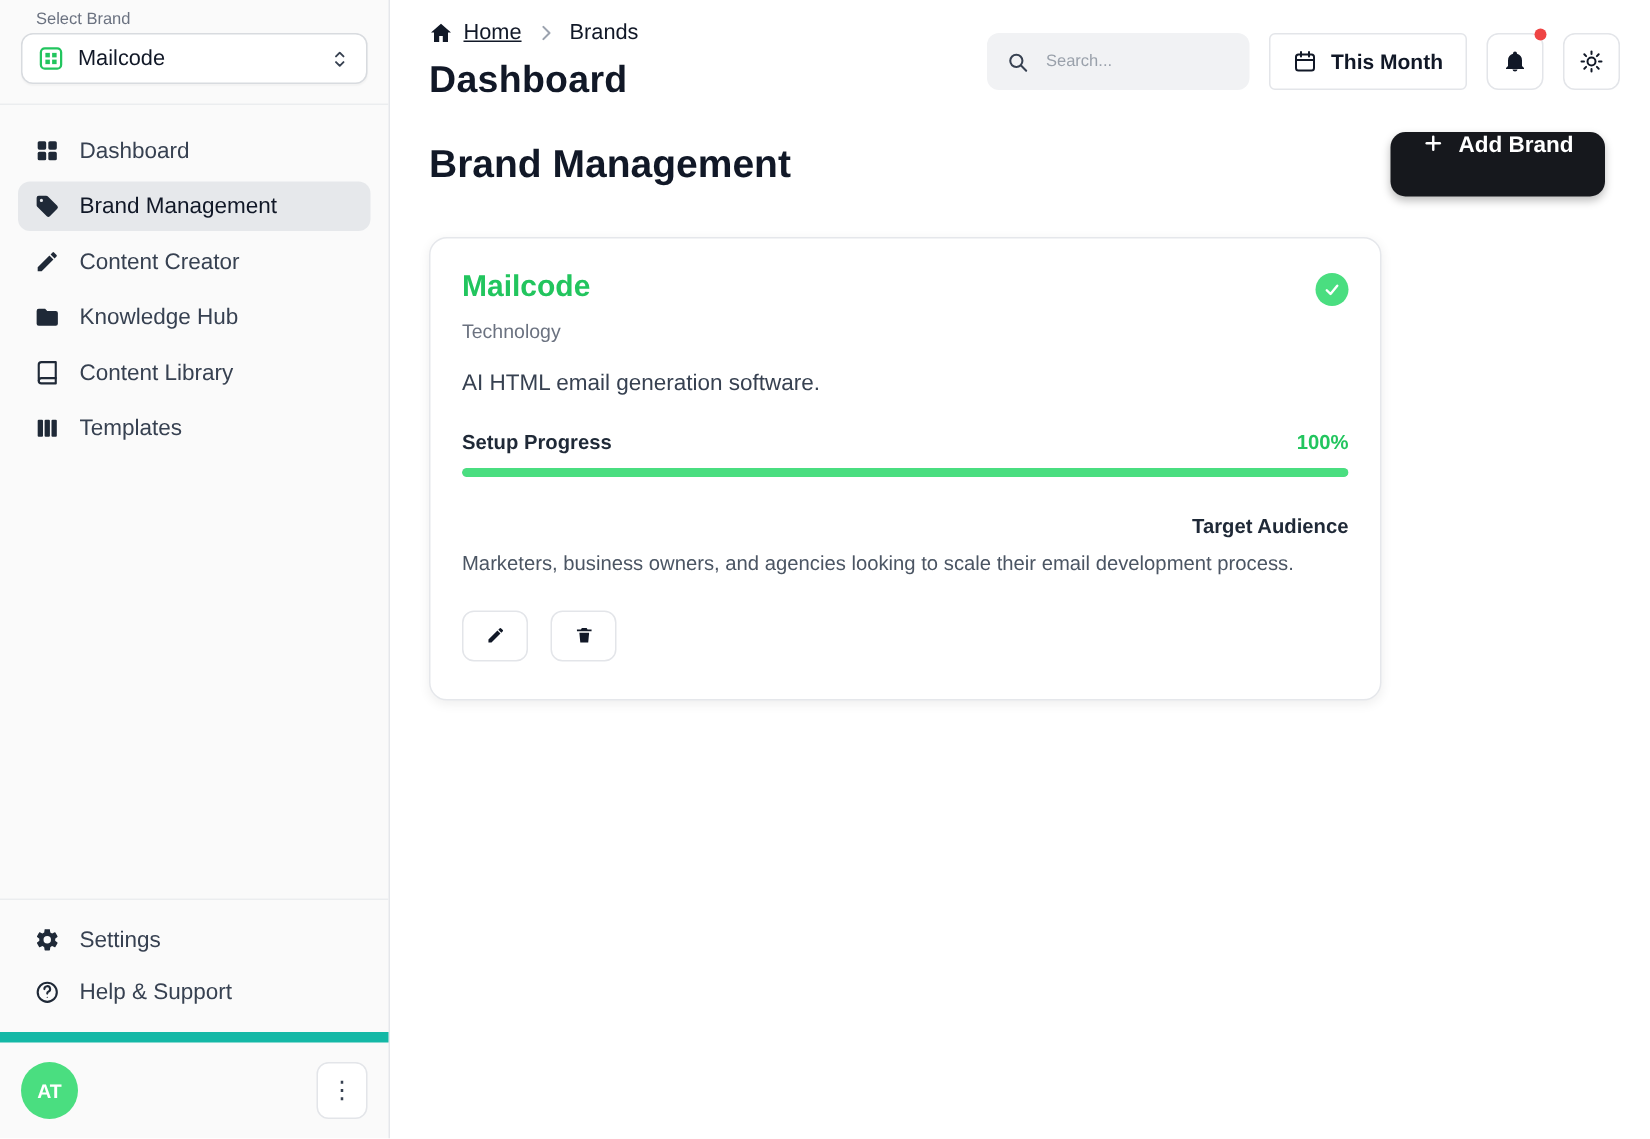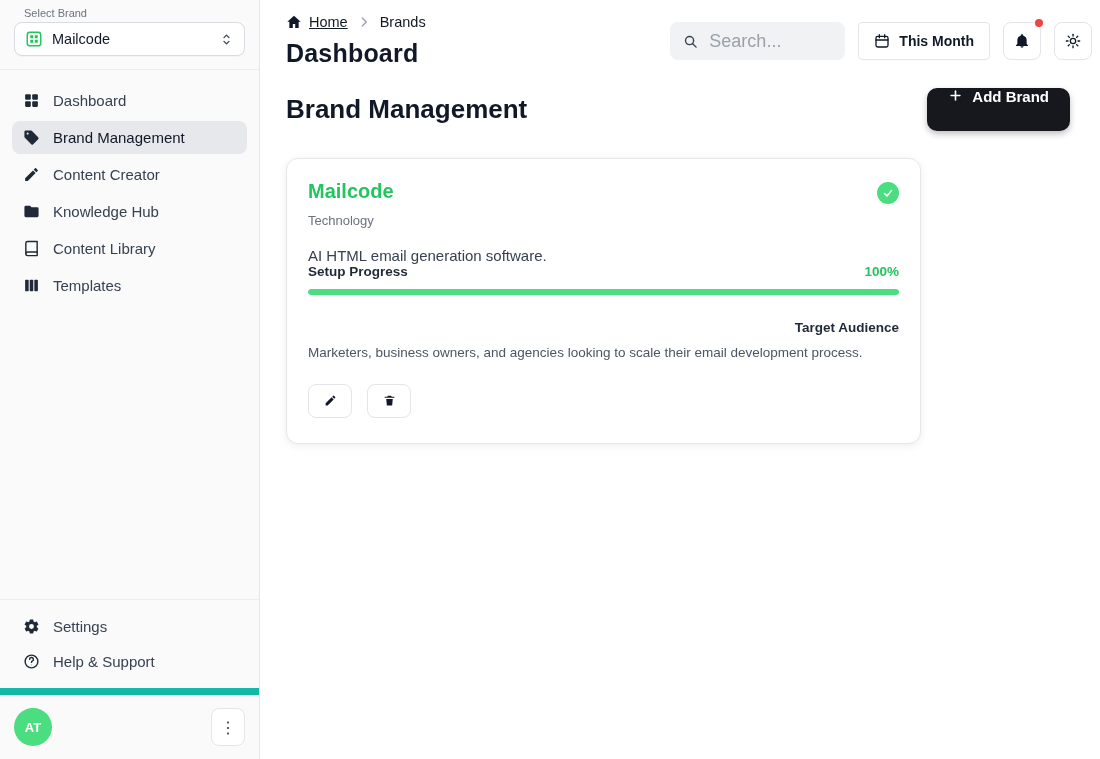--- a/index.html
+++ b/index.html
@@ -49,39 +49,39 @@
   .user-email { font-size:12.5px; color:#6b7280; margin-top:3px; }
   .user-menu-btn {
     margin-left:auto; width:34px; height:38px;
     border:1px solid #e3e5e9; background:#fff; border-radius:8px;
     font-size:16px; color:#374151; display:flex; align-items:center; justify-content:center; cursor:pointer;
   }
 
   
   .main { flex:1; display:flex; flex-direction:column; overflow:hidden; }
 
-  .topbar { display:flex; justify-content:space-between; align-items:center; padding:14px 8px 4px 26px; }
+  .topbar { display:flex; justify-content:space-between; align-items:center; padding:14px 20px 4px 26px; }
   .bc-row { display:flex; align-items:center; gap:9px; font-size:14.5px; }
   .bc-home { display:flex; align-items:center; gap:7px; color:#111827; text-decoration:underline; cursor:pointer; }
   .bc-home svg { width:16px; height:16px; }
   .bc-sep { color:#9ca3af; }
   .bc-sep svg { width:14px; height:14px; }
   .bc-current { color:#111827; }
   .page-title { font-size:25px; font-weight:700; margin-top:9px; letter-spacing:.2px; }
 
   .controls { display:flex; align-items:center; gap:13px; }
   .search-box {
     display:flex; align-items:center; gap:9px;
     background:#f1f2f4; border-radius:8px; padding:0 13px;
     height:38px; width:175px; color:#6b7280;
   }
   .search-box svg { width:15px; height:15px; flex:none; color:#374151; }
   .search-box input {
     border:none; background:transparent; outline:none;
-    font-size:18px; color:#111827; width:100%; font-family:inherit;
+    font-size:11px; color:#111827; width:100%; font-family:inherit;
   }
   .search-box input::placeholder { color:#9aa1ab; }
   .btn-month {
     display:flex; align-items:center; gap:9px; height:38px; padding:0 15px;
     background:#fff; border:1px solid #e3e5e9; border-radius:4px;
     font-size:14px; font-weight:700; color:#111827; cursor:pointer; font-family:inherit;
   }
   .btn-month svg { width:16px; height:16px; }
   .icon-btn {
     position:relative; width:38px; height:38px;
@@ -111,21 +111,21 @@
   }
   .card-head { display:flex; justify-content:space-between; align-items:flex-start; }
   .card-title { font-size:20px; font-weight:700; color:#22c55e; }
   .check-badge {
     width:22px; height:22px; border-radius:50%; background:#4ade80;
     display:flex; align-items:center; justify-content:center; margin-top:2px;
   }
   .check-badge svg { width:12px; height:12px; }
   .card-cat { font-size:13px; color:#6b7280; margin-top:9px; }
   .card-desc { font-size:15px; color:#374151; margin-top:19px; }
-  .progress-row { display:flex; justify-content:space-between; align-items:center; }
+  .progress-row { display:flex; justify-content:space-between; align-items:center; margin-top:23px; }
   .progress-label { font-size:13.5px; font-weight:700; color:#1f2937; }
   .progress-val { font-size:13.5px; font-weight:700; color:#22c55e; }
   .progress-track { margin-top:10px; height:6px; border-radius:3px; background:#e5e7eb; overflow:hidden; }
   .progress-fill { height:100%; background:#4ade80; border-radius:3px; width:0; }
   .aud-label { margin-top:25px; font-size:13.5px; font-weight:700; color:#1f2937;text-align:right; }
   .aud-text { margin-top:9px; font-size:13.5px; color:#4b5563; line-height:1.4; }
   .card-actions { margin-top:21px; display:flex; gap:15px; }
   .action-btn {
     width:44px; height:34px; background:#fff; border:1px solid #e3e5e9; border-radius:8px;
     display:flex; align-items:center; justify-content:center; cursor:pointer;

